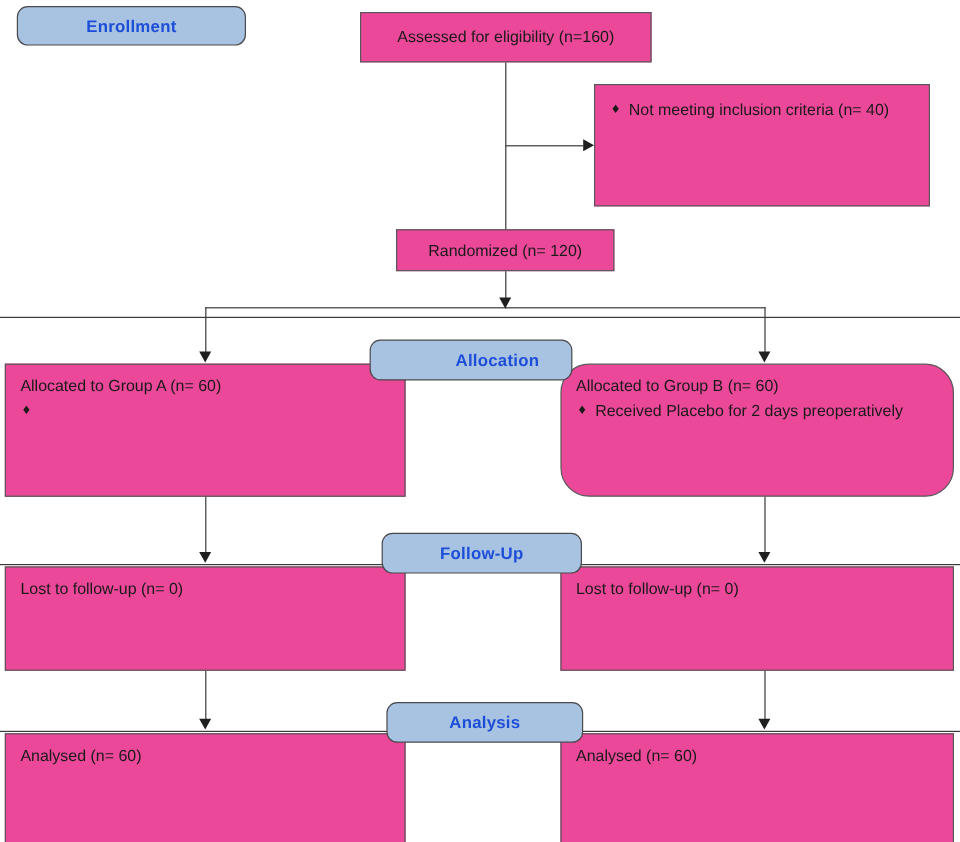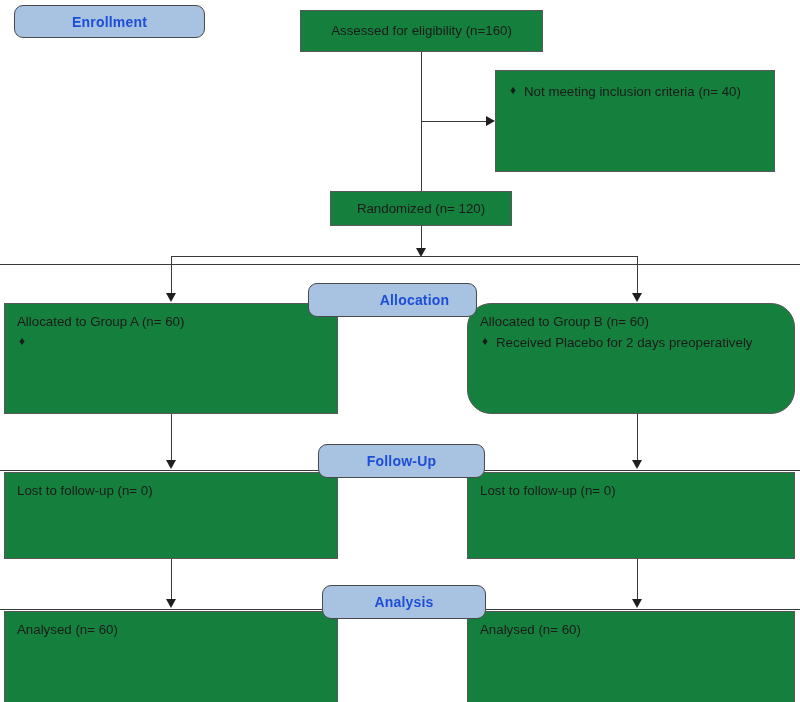--- a/index.html
+++ b/index.html
@@ -19,21 +19,21 @@
     height: 702px;
     background: #ffffff;
     overflow: hidden;
   }
 
   
   .box {
     position: absolute;
     box-sizing: border-box;
     border: 1.6px solid #58585a;
-    background: #15803d;
+    background: #ec4899;
     font-size: 13.3px;
     line-height: 1.35;
     color: #1a1a1a;
   }
   .box.center {
     display: flex;
     align-items: center;
     justify-content: center;
     text-align: center;
   }

